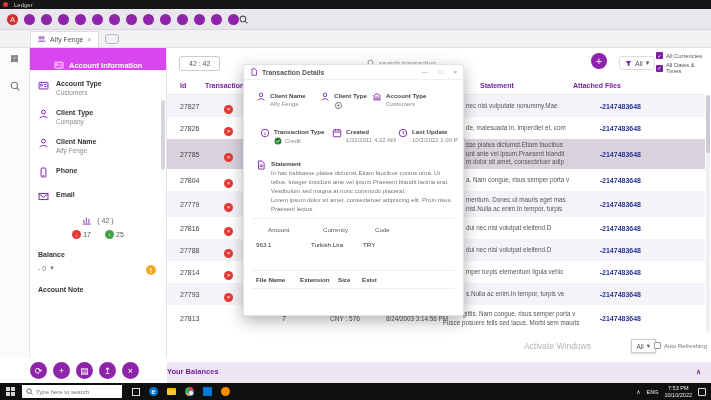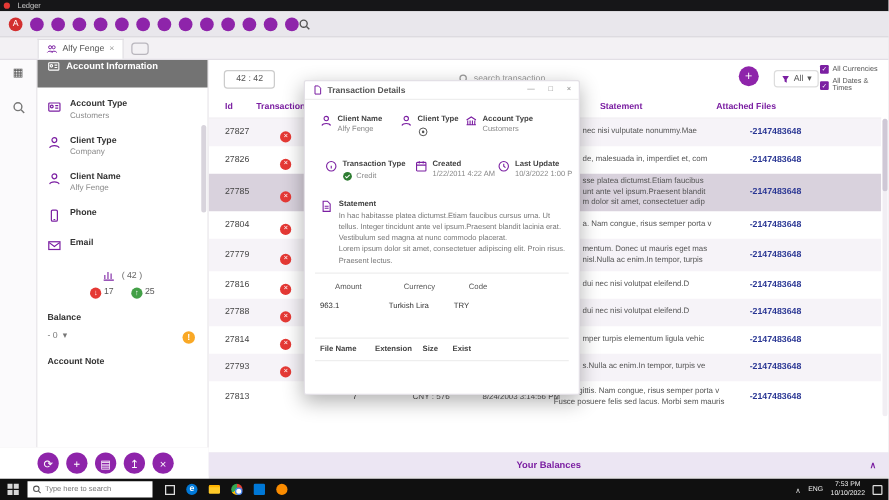--- a/index.html
+++ b/index.html
@@ -25,21 +25,21 @@
   .tab{display:flex;align-items:center;gap:4px;margin-left:30px;height:16px;background:#fff;border:1px solid #e0dde2;border-bottom:none;padding:0 6px;font-size:7px;color:#555}
   .tab .x{color:#999;font-size:7px;cursor:pointer}
   .newtab{width:14px;height:10px;border:1px solid #b9b6bd;border-radius:3px;margin-left:6px}
 
   
   .leftstrip{position:absolute;left:0;top:48px;bottom:42px;width:30px;background:#fbfafc;border-right:1px solid #e6e3e8;display:flex;flex-direction:column;align-items:center;padding-top:6px;gap:18px}
   .grid-ic{color:#555;font-size:9px;line-height:1}
 
   
   .sidebar{position:absolute;left:30px;top:48px;bottom:42px;width:137px;background:#fff;border-right:1px solid #e6e3e8}
-  .sb-header{height:22px;background:#737373;color:#fff;font-size:7.5px;font-weight:bold;display:flex;align-items:flex-start;gap:5px;padding-left:8px}
+  .sb-header{height:22px;background:#d946ef;color:#fff;font-size:7.5px;font-weight:bold;display:flex;align-items:flex-end;gap:5px;padding-left:24px}
   .sb-list{padding:10px 8px;position:relative}
   .sb-item{display:flex;gap:7px;margin-bottom:13px;align-items:flex-start}
   .sb-item .lab{font-size:7px;color:#333;font-weight:bold}
   .sb-item .val{font-size:6.5px;color:#8a8a8a;margin-top:2px}
   .sb-stats{text-align:center;margin:2px 0 12px}
   .sb-stats .tot{font-size:7px;color:#666}
   .sb-stats .cnt-row{display:flex;justify-content:center;gap:14px;margin-top:5px;font-size:7px;color:#555;align-items:center}
   .stat-dot{width:9px;height:9px;border-radius:50%;display:inline-flex;align-items:center;justify-content:center;color:#fff;font-size:6px;margin-right:2px}
   .sd-down{background:#e53935}.sd-up{background:#43a047}
   .sb-balance{margin-bottom:14px;position:relative}
@@ -110,21 +110,21 @@
   .m-div{position:absolute;left:8px;right:8px;border-top:1px solid #eee}
   .d1{top:138px}.d2{top:190px}.d3{top:208px}
   .m-amt{position:absolute;left:12px;top:146px}
   .m-amt .hrow,.m-amt .vrow{display:grid;grid-template-columns:55px 52px 45px}
   .m-amt .hrow div{font-size:6.2px;color:#555;padding-left:12px}
   .m-amt .vrow div{font-size:6.2px;color:#333;margin-top:8px}
   .m-files{position:absolute;left:12px;top:196px;display:grid;grid-template-columns:44px 38px 24px 30px}
   .m-files div{font-size:6.2px;font-weight:bold;color:#444}
 
   
-  .balances{position:absolute;left:167px;right:0;bottom:19px;height:19px;background:#ece6f3;display:flex;align-items:center;justify-content:center;font-size:7.5px;font-weight:bold;color:#7b1fa2}
+  .balances{position:absolute;left:167px;right:0;bottom:19px;height:19px;background:#ece6f3;display:flex;align-items:center;font-size:7.5px;font-weight:bold;color:#7b1fa2}
   .balances .chev{position:absolute;right:10px;color:#7b1fa2;font-size:7px;cursor:pointer}
 
   
   .taskbar{position:absolute;left:0;right:0;bottom:0;height:17px;background:#101010;display:flex;align-items:center;color:#fff}
   .tb-start{width:10px;height:10px;display:grid;grid-template-columns:4px 4px;grid-gap:1px;margin:0 6px;cursor:pointer}
   .tb-start i{background:#d7d7d7;width:4px;height:4px}
   .tkb-search{height:13px;background:#fff;display:flex;align-items:center;gap:3px;padding:0 4px;width:100px}
   .tkb-search input{border:none;outline:none;font-size:6px;color:#666;width:80px;background:transparent;font-family:"Liberation Sans",sans-serif}
   .tkb-search input::placeholder{color:#777}
   .tk-ics{display:flex;align-items:center;gap:9px;margin-left:10px}
@@ -391,20 +391,33 @@
         <span class="c-x3">8/24/2003 3:14:56 PM</span>
         <span class="c-stmt9">Sed sagittis. Nam congue, risus semper porta v
 Fusce posuere felis sed lacus. Morbi sem mauris</span>
         <span class="c-att">-2147483648</span>
       </div>
     </div>
     <div class="main-scroll">
         <div class="thumb"></div>
       </div>
 
+    <div class="bottom-strip">
+      <span class="watermark">Activate Windows</span>
+      <div class="pg-all">
+        <span>All</span>
+        <span>▾</span>
+      </div>
+      <label class="auto-ref">
+        <span class="box chk">
+            <span class="box empty"></span>
+          </span>
+        <span>Auto Refreshing</span>
+      </label>
+    </div>
   </div>
 
   <div class="modal">
     <div class="m-title">
       <svg width="8" height="8" viewBox="0 0 16 16" fill="none" stroke="#7b1fa2" stroke-width="1.6">
           <path d="M4 1.5h5.5L13 5v9.5H4z"></path>
         </svg>
       <span class="t">Transaction Details</span>
       <span class="wc">—</span>
       <span class="wc">□</span>

